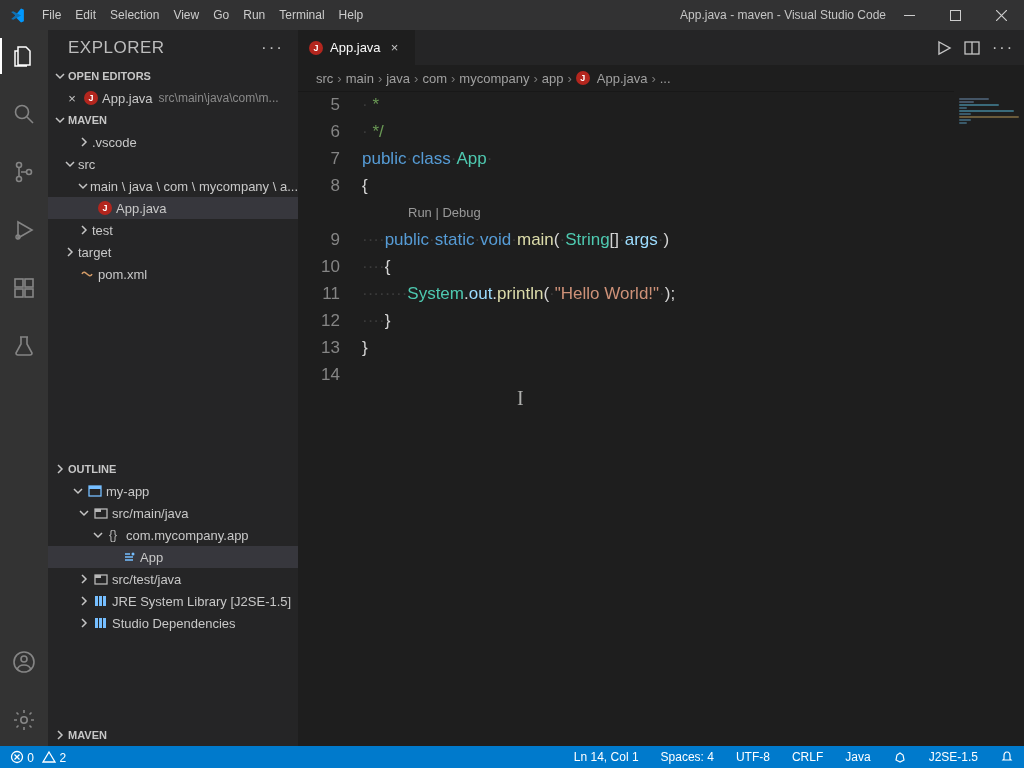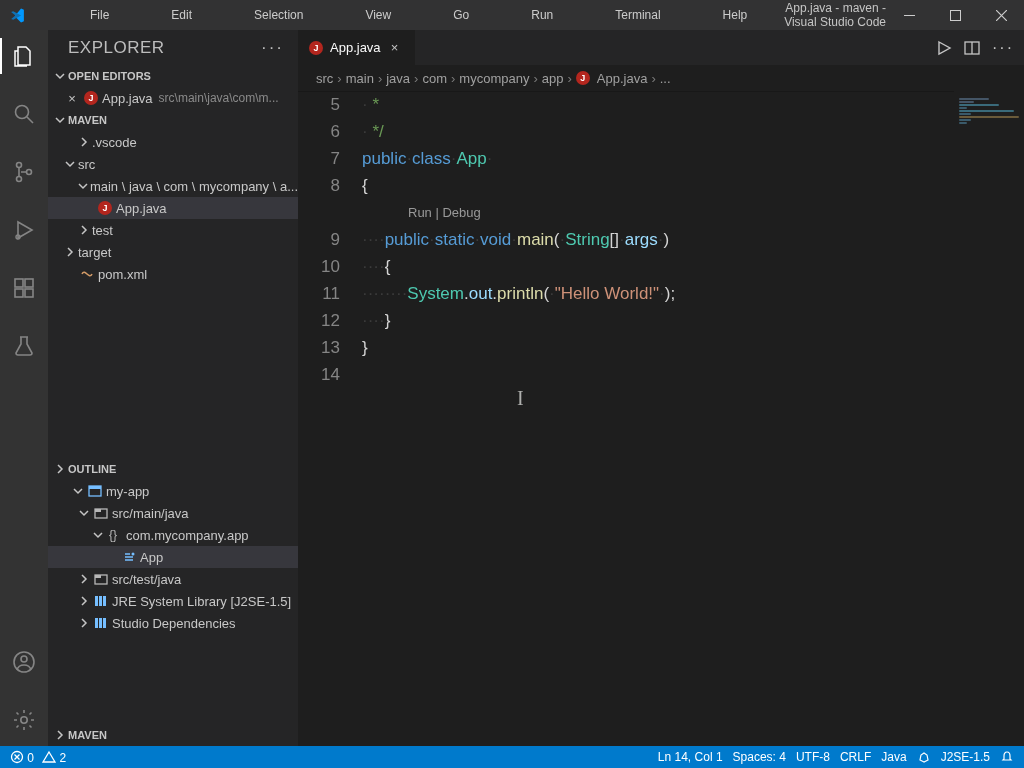--- a/index.html
+++ b/index.html
@@ -2,21 +2,21 @@
 <html><head>
 <meta charset="utf-8">
 <style>
   * { margin:0; padding:0; box-sizing:border-box; font-family:"Segoe UI",Arial,sans-serif; user-select:none; }
   body { width:1024px; height:768px; background:#1e1e1e; color:#cccccc; overflow:hidden; display:flex; flex-direction:column; }
   
   .titlebar { height:30px; background:#323233; display:flex; align-items:center; font-size:12px; color:#cccccc; }
   .vsc-logo { width:35px; display:flex; justify-content:center; }
   .vsc-logo svg { width:17px; height:17px; }
   .menu-items { display:flex; }
-  .menu-items span { padding:0 7px; line-height:30px;margin-left:48px; }
+  .menu-items span { padding:0 7px; line-height:30px; }
   .title-center { flex:1; text-align:right; color:#c5c5c5; }
   .win-controls { display:flex; }
   .win-controls div { width:46px; height:30px; display:flex; align-items:center; justify-content:center; }
   
   .body-row { flex:1; display:flex; min-height:0; }
   .activitybar { width:48px; background:#333333; display:flex; flex-direction:column; justify-content:space-between; align-items:center; padding-top:8px; padding-bottom:8px; }
   .actgroup { display:flex; flex-direction:column; align-items:center; gap:22px; }
   .act-icon { width:48px; height:36px; display:flex; align-items:center; justify-content:center; color:#858585; position:relative; }
   .act-icon.active { color:#ffffff; }
   .act-icon.active::before { content:""; position:absolute; left:0; top:0; width:2px; height:100%; background:#fff; }
@@ -55,21 +55,21 @@
   .str { color:#ce9178; }
   .cm { color:#6a9955; }
   .pn { color:#d4d4d4; }
   .codelens { color:#999999; font-size:13px; font-family:Liberation Sans, sans-serif; line-height:27px; height:27px; padding-left:46px; }
   .cursor-i { position:absolute; color:#aeafad; font-family:serif; }
   .minimap { position:absolute; top:0; right:0; width:70px; height:100%; background:#1e1e1e; }
   .mm-line { height:2px; margin:1px 5px; background:#3a5a6a; border-radius:1px; }
   
   .statusbar { height:22px; background:#007acc; color:#fff; display:flex; align-items:center; font-size:12px; padding:0 10px; gap:10px; }
   .sb-left { display:flex; gap:8px; align-items:center; }
-  .sb-right { margin-left:auto; display:flex; gap:10px; align-items:center; }
+  .sb-right { margin-left:auto; display:flex; gap:22px; align-items:center; }
   .err-circle { width:14px; height:14px; border-radius:50%; background:#b3261e; color:#fff; font-size:9px; display:flex; align-items:center; justify-content:center; font-weight:700; }
   svg { display:block; }
 </style>
 </head>
 <body>
 
 <div class="titlebar">
   <div class="vsc-logo">
     <svg viewBox="0 0 24 24">
         <path fill="#0098ff" d="M17 2l4 2v16l-4 2-9-9 9-11z"></path>

